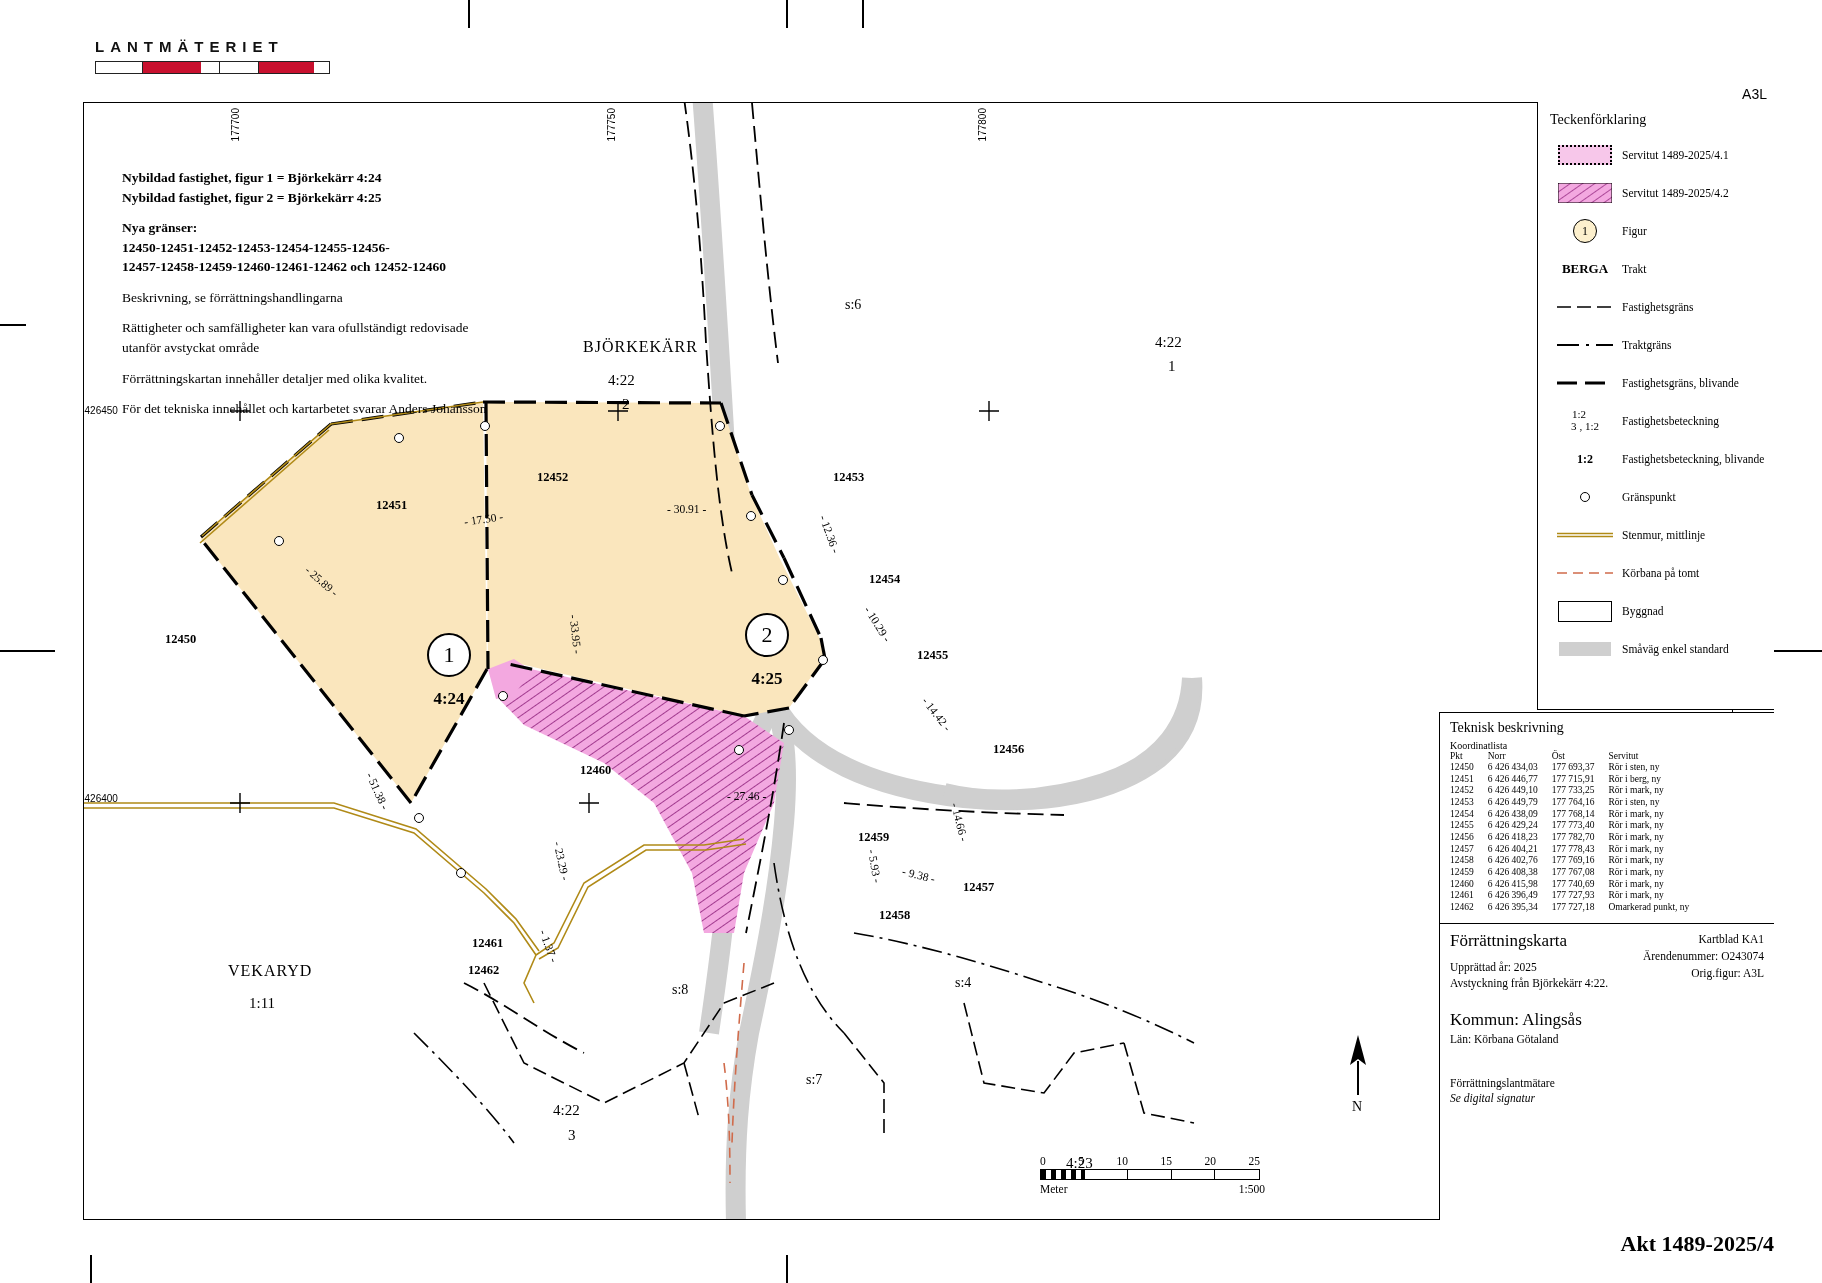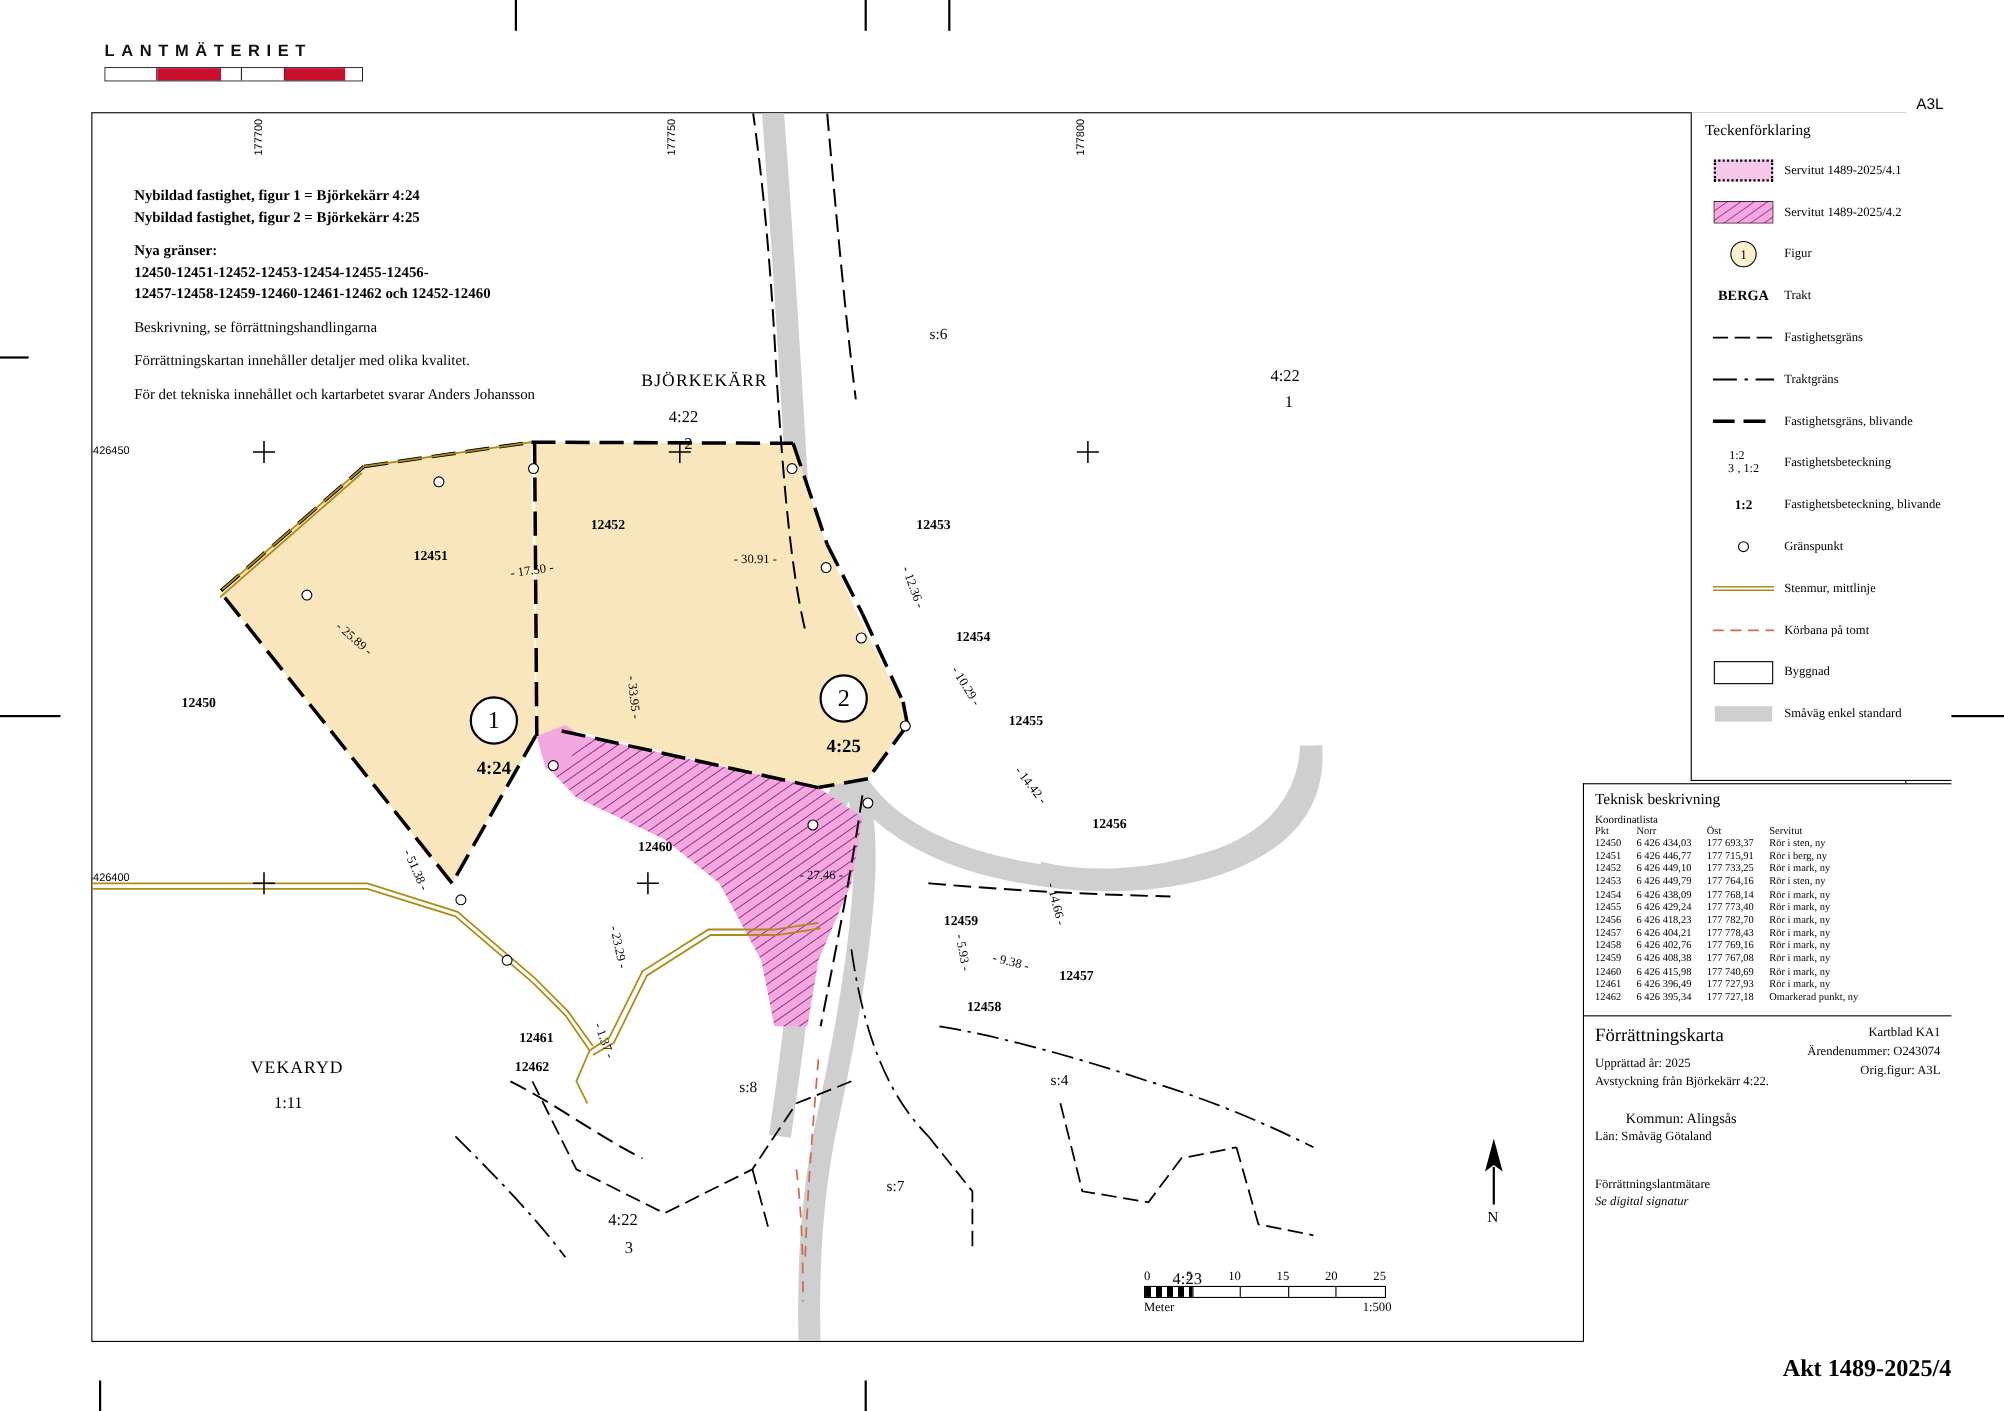--- a/index.html
+++ b/index.html
@@ -35,21 +35,21 @@
   #tech h4{margin:0;padding:7px 0 4px 10px;font-size:14px;font-weight:normal;}
   #coordhdr{padding-left:10px;font-size:10px;}
   table.coords{border-collapse:collapse;margin-left:10px;font-size:9.5px;}
   table.coords td{padding:0 14px 0 0;line-height:1.23;white-space:nowrap;}
   table.coords th{text-align:left;padding:0 14px 1px 0;font-weight:normal;font-size:9.5px;}
   #qual{margin:8px 0 0 10px;font-size:9.5px;line-height:1.35;}
   #forr{border-top:1.5px solid #000;margin-top:9px;padding:7px 10px 0 10px;position:relative;height:215px;box-sizing:border-box;}
   #forr .t1{font-size:17px;display:inline-block;}
   #forr .right{position:absolute;right:10px;top:7px;text-align:right;font-size:11.5px;line-height:1.5;}
   #forr .l2{font-size:11.5px;margin-top:8px;line-height:1.55;}
-  #forr .l3{font-size:13px;margin-top:18px;line-height:1.55;margin-left:28px;}
+  #forr .l3{font-size:17px;margin-top:18px;line-height:1.55;}
   #forr .l4{font-size:11.5px;margin-top:30px;line-height:1.5;}
   #forr .sig{font-style:italic;font-size:11.5px;}
   
   #scalebar{position:absolute;left:1040px;top:1155px;width:230px;font-size:11.5px;}
   #sb-nums{display:flex;justify-content:space-between;width:220px;font-size:11.5px;}
   #sb-bar{width:220px;height:11px;margin-top:2px;display:flex;border:1px solid #000;box-sizing:border-box;}
   #sb-bar div{height:100%;border-right:1px solid #000;box-sizing:border-box;}
   #sb-meter{margin-top:3px;display:flex;justify-content:space-between;width:225px;gap:40px;}
   
   #north{position:absolute;left:1345px;top:1035px;width:26px;height:80px;}
@@ -212,20 +212,21 @@
   <div class="grp">
     <b>Nybildad fastighet, figur 1 = Björkekärr 4:24</b><br>
     <b>Nybildad fastighet, figur 2 = Björkekärr 4:25</b>
   </div>
   <div class="grp">
     <b>Nya gränser:</b><br>
     <b>12450-12451-12452-12453-12454-12455-12456-</b><br>
     <b>12457-12458-12459-12460-12461-12462  och 12452-12460</b>
   </div>
   <div class="grp">Beskrivning, se förrättningshandlingarna</div>
+  <div class="grp" style="width:360px;">Rättigheter och samfälligheter kan vara ofullständigt redovisade utanför avstyckat område</div>
   <div class="grp">Förrättningskartan innehåller detaljer med olika kvalitet.</div>
   <div class="grp">För det tekniska innehållet och kartarbetet svarar Anders Johansson</div>
 </div>
 
 <div class="abs mlbl" style="left:583px;top:338px;font-size:16px;letter-spacing:1px;">BJÖRKEKÄRR</div>
 <div class="abs mlbl" style="left:608px;top:372px;font-size:15px;">4:22</div>
 <div class="abs mlbl" style="left:622px;top:396px;font-size:15px;">2</div>
 <div class="abs mlbl" style="left:1155px;top:334px;font-size:15px;">4:22</div>
 <div class="abs mlbl" style="left:1168px;top:358px;font-size:15px;">1</div>
 <div class="abs mlbl" style="left:845px;top:297px;font-size:14px;">s:6</div>
@@ -492,21 +493,21 @@
   <div id="forr">
     <span class="t1">Förrättningskarta</span>
     <div class="right">
       <div>Kartblad KA1</div>
       <div>Ärendenummer: O243074</div>
       <div>Orig.figur: A3L</div>
     </div>
     <div class="l2">Upprättad år: 2025</div>
     <div style="font-size:11.5px;">Avstyckning från Björkekärr 4:22.</div>
     <div class="l3">Kommun: Alingsås</div>
-    <div style="font-size:11.5px;">Län: Småväg Götaland</div>
+    <div style="font-size:11.5px;">Län: Körbana Götaland</div>
     <div class="l4">Förrättningslantmätare</div>
     <div class="sig">Se digital signatur</div>
   </div>
 </div>
 
 <div class="abs" id="scalebar">
   <div id="sb-nums">
     <span>0</span>
     <span>5</span>
     <span>10</span>

